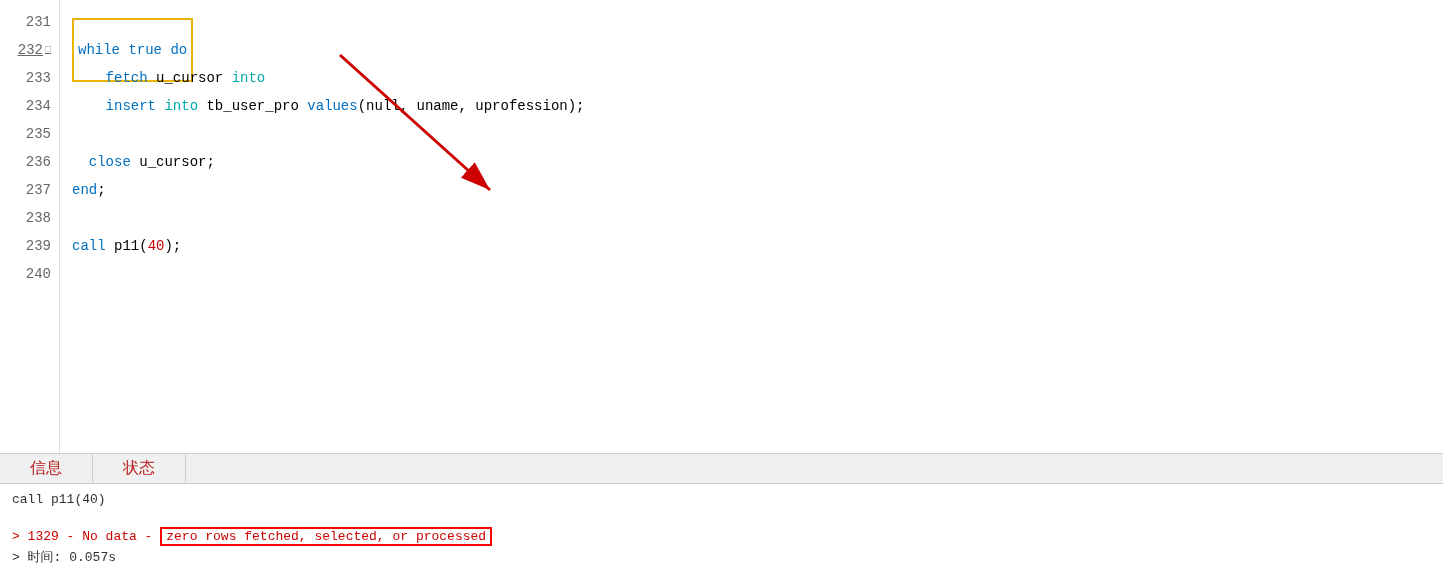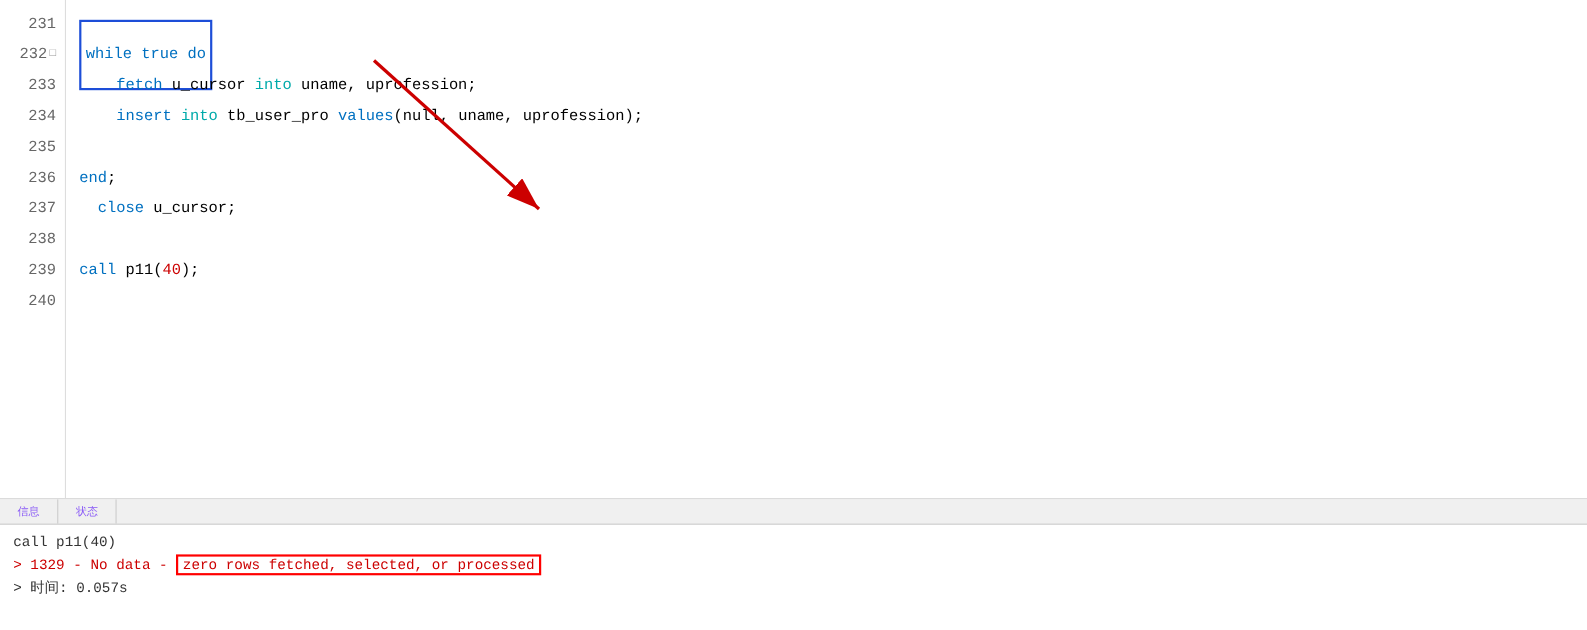--- a/index.html
+++ b/index.html
@@ -38,20 +38,21 @@
       padding-right: 8px;
       height: 28px;
       display: flex;
       align-items: center;
       justify-content: flex-end;
       padding-left: 25px;
     }
 
     .line-number.has-breakpoint {
       position: relative;
+      text-decoration: underline;
     }
 
     .line-number.has-breakpoint::after {
       content: '□';
       color: #999;
       font-size: 10px;
       margin-left: 2px;
     }
 
     .code-area {
@@ -69,21 +70,21 @@
       line-height: 28px;
       white-space: pre;
     }
 
     .kw-blue { color: #0070c0; }
     .kw-cyan { color: #00aaaa; }
     .text-black { color: #000; }
     .text-red { color: #c00; }
 
     .highlighted-box {
-      border: 2px solid #1d4ed8;
+      border: 2px solid #eab308;
       padding: 16px 4px;
       display: inline-block;
     }
 
     
     .annotation-overlay {
       position: absolute;
       top: 0;
       left: 0;
       width: 100%;
@@ -121,44 +122,45 @@
       flex-shrink: 0;
     }
 
     .panel-tabs {
       display: flex;
       background: #f0f0f0;
       border-bottom: 1px solid #ccc;
     }
 
     .panel-tab {
-      padding: 4px 16px;
+      padding: 4px 30px;
       font-family: 'Microsoft YaHei', sans-serif;
-      font-size: 10px;
-      color: #8b5cf6;
+      font-size: 16px;
+      color: #b91c1c;
       border-right: 1px solid #ccc;
       cursor: pointer;
     }
 
     .panel-content {
       padding: 6px 12px;
       font-size: 13px;
       font-family: 'Courier New', Courier, monospace;
       color: #333;
       line-height: 1.6;
     }
 
     .panel-content .error-highlight {
       border: 2px solid red;
       padding: 0 4px;
       display: inline;
     }
 
     .panel-content .error-line {
       color: #c00;
+      margin-top: 16px;
     }
   </style>
 </head>
 <body>
 
 <div class="editor-area">
   <div class="line-numbers">
     <div class="line-number">231</div>
     <div class="line-number has-breakpoint">232</div>
     <div class="line-number">233</div>
@@ -177,45 +179,44 @@
 
     <div class="code-line">
       <span class="kw-blue highlighted-box">while true do</span>
     </div>
 
     <div class="code-line">
       <span class="text-black">    </span>
       <span class="kw-blue">fetch</span>
       <span class="text-black"> u_cursor </span>
       <span class="kw-cyan">into</span>
-      <span class="text-black"> uname, uprofession;</span>
     </div>
 
     <div class="code-line">
       <span class="text-black">    </span>
       <span class="kw-blue">insert</span>
       <span class="text-black"> </span>
       <span class="kw-cyan">into</span>
       <span class="text-black"> tb_user_pro </span>
       <span class="kw-blue">values</span>
       <span class="text-black">(null, uname, uprofession);</span>
     </div>
 
 
     <div class="code-line"></div>
 
     <div class="code-line">
-      <span class="kw-blue">end</span>
-      <span class="text-black">;</span>
-    </div>
-
-    <div class="code-line">
       <span class="text-black">  </span>
       <span class="kw-blue">close</span>
       <span class="text-black"> u_cursor;</span>
+    </div>
+
+    <div class="code-line">
+      <span class="kw-blue">end</span>
+      <span class="text-black">;</span>
     </div>
 
     <div class="code-line"></div>
 
     <div class="code-line">
       <span class="kw-blue">call</span>
       <span class="text-black"> p11(</span>
       <span class="text-red">40</span>
       <span class="text-black">);</span>
     </div>

